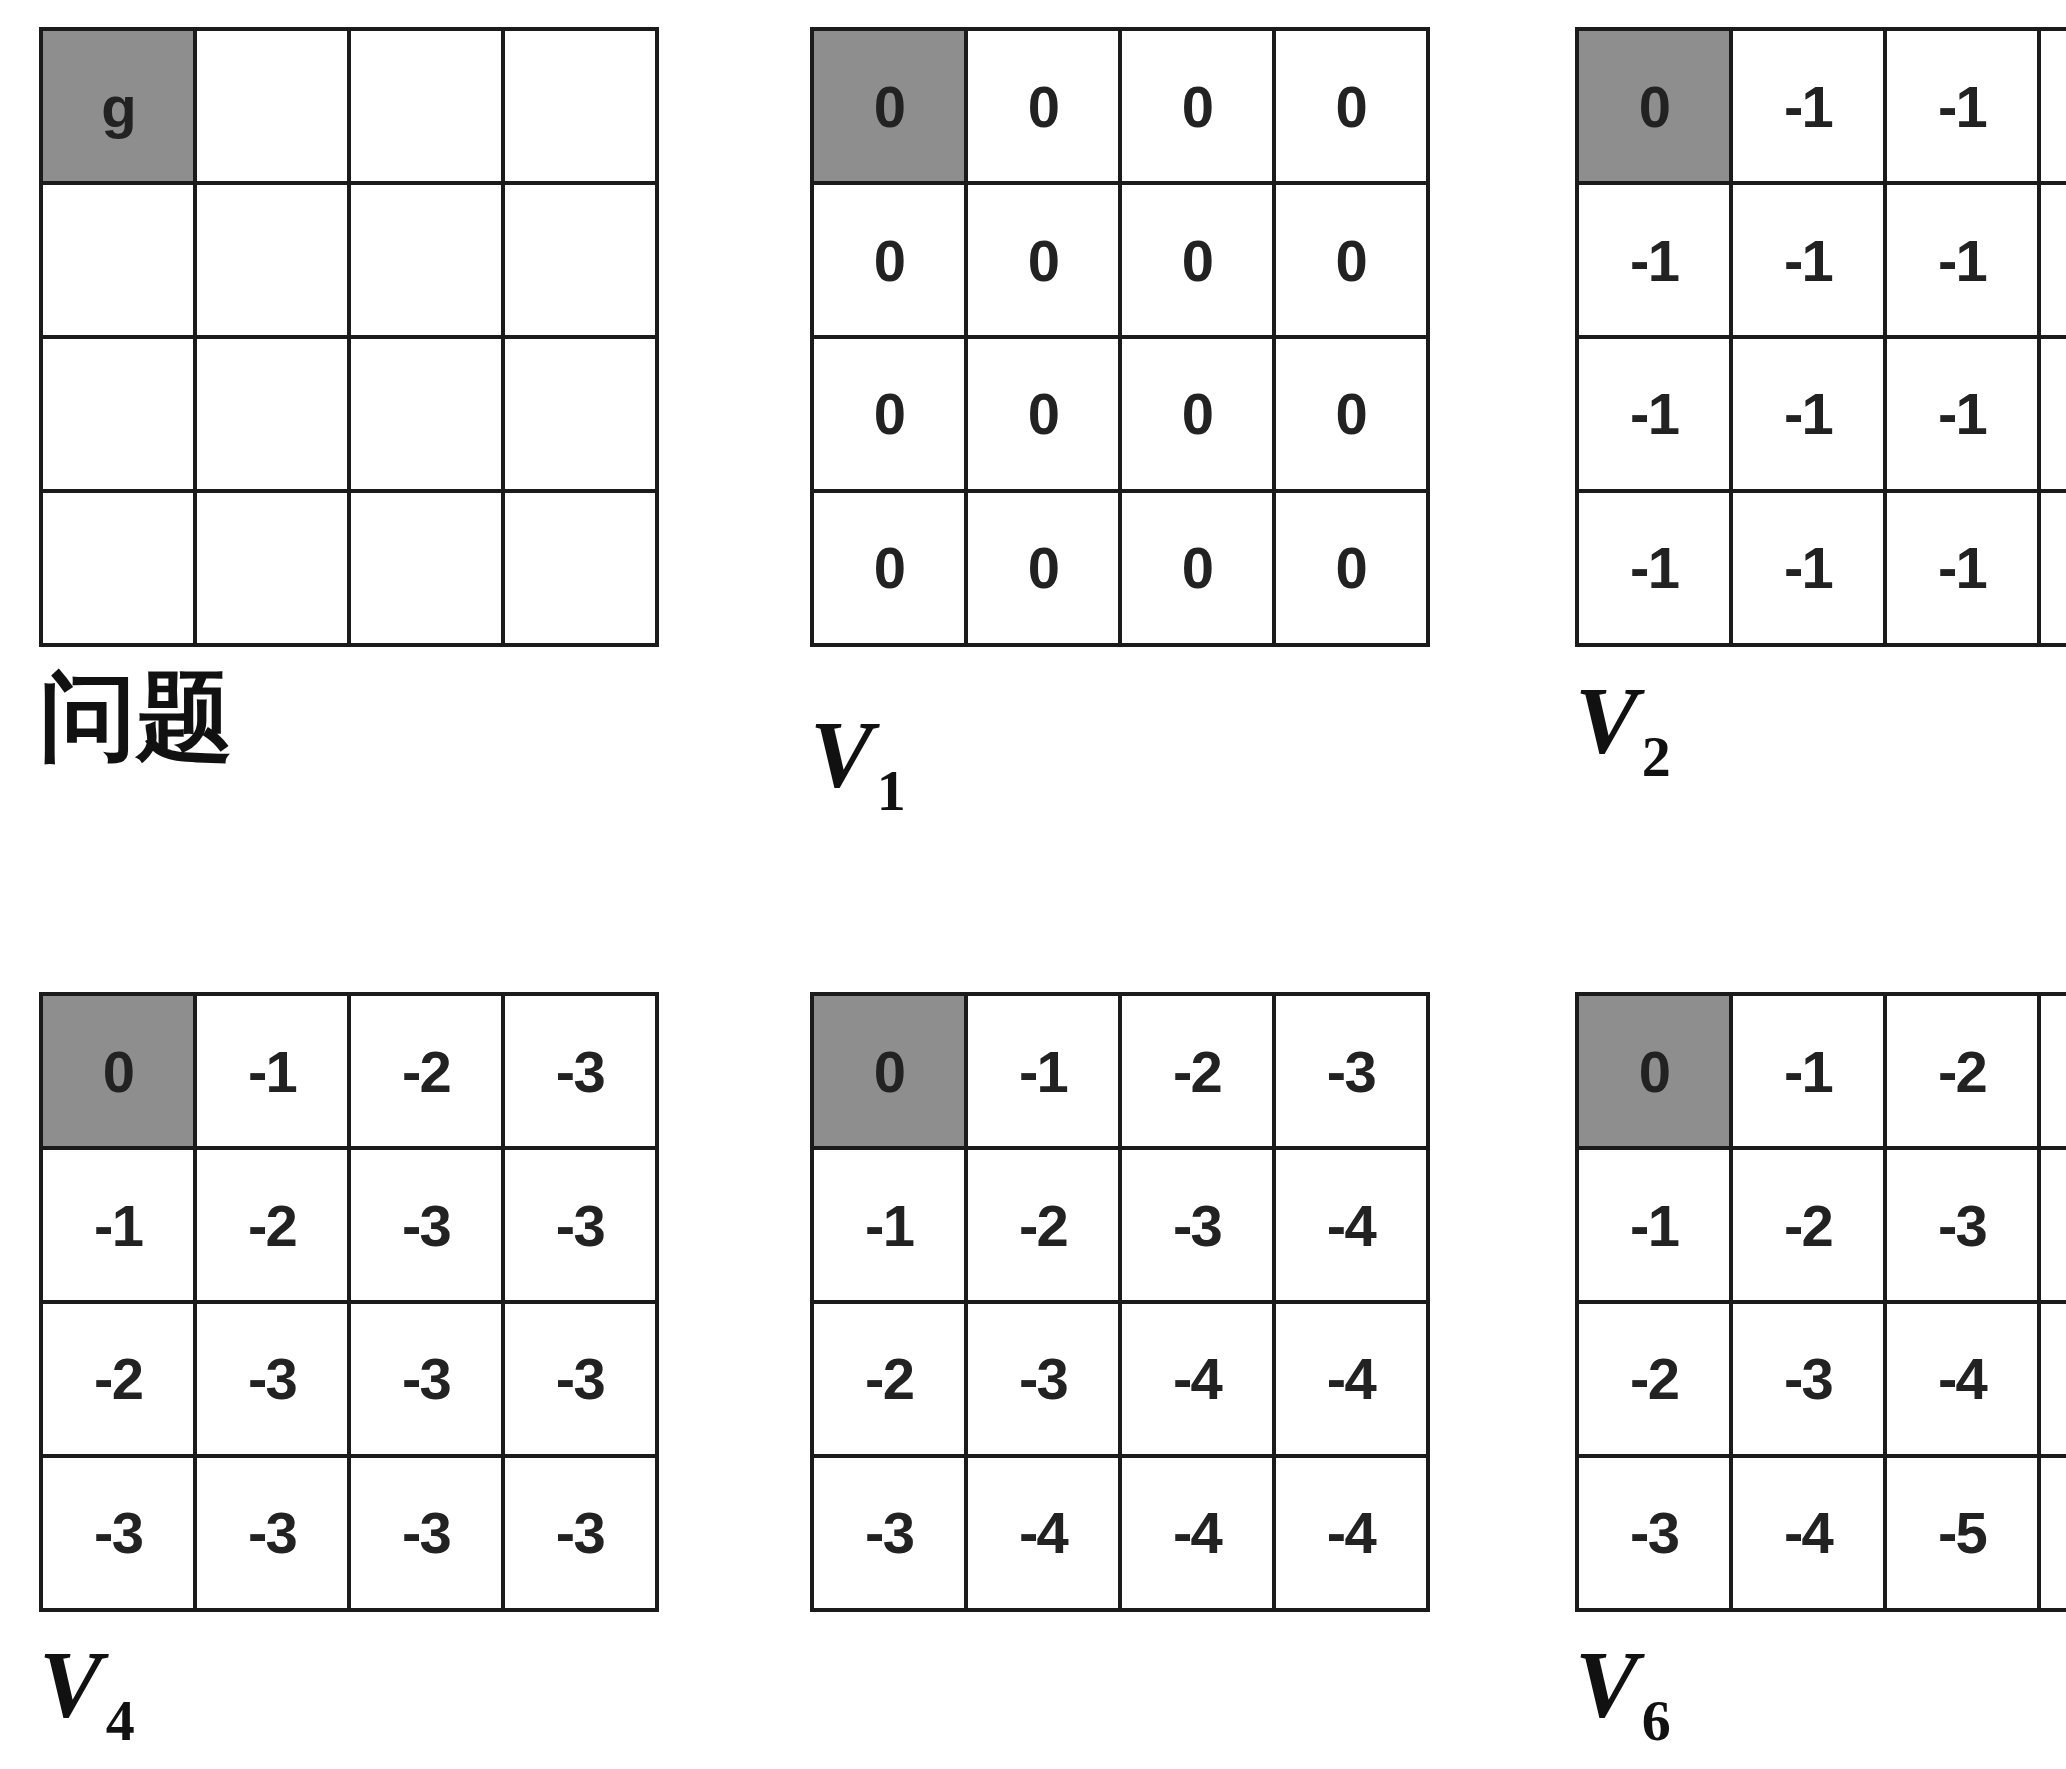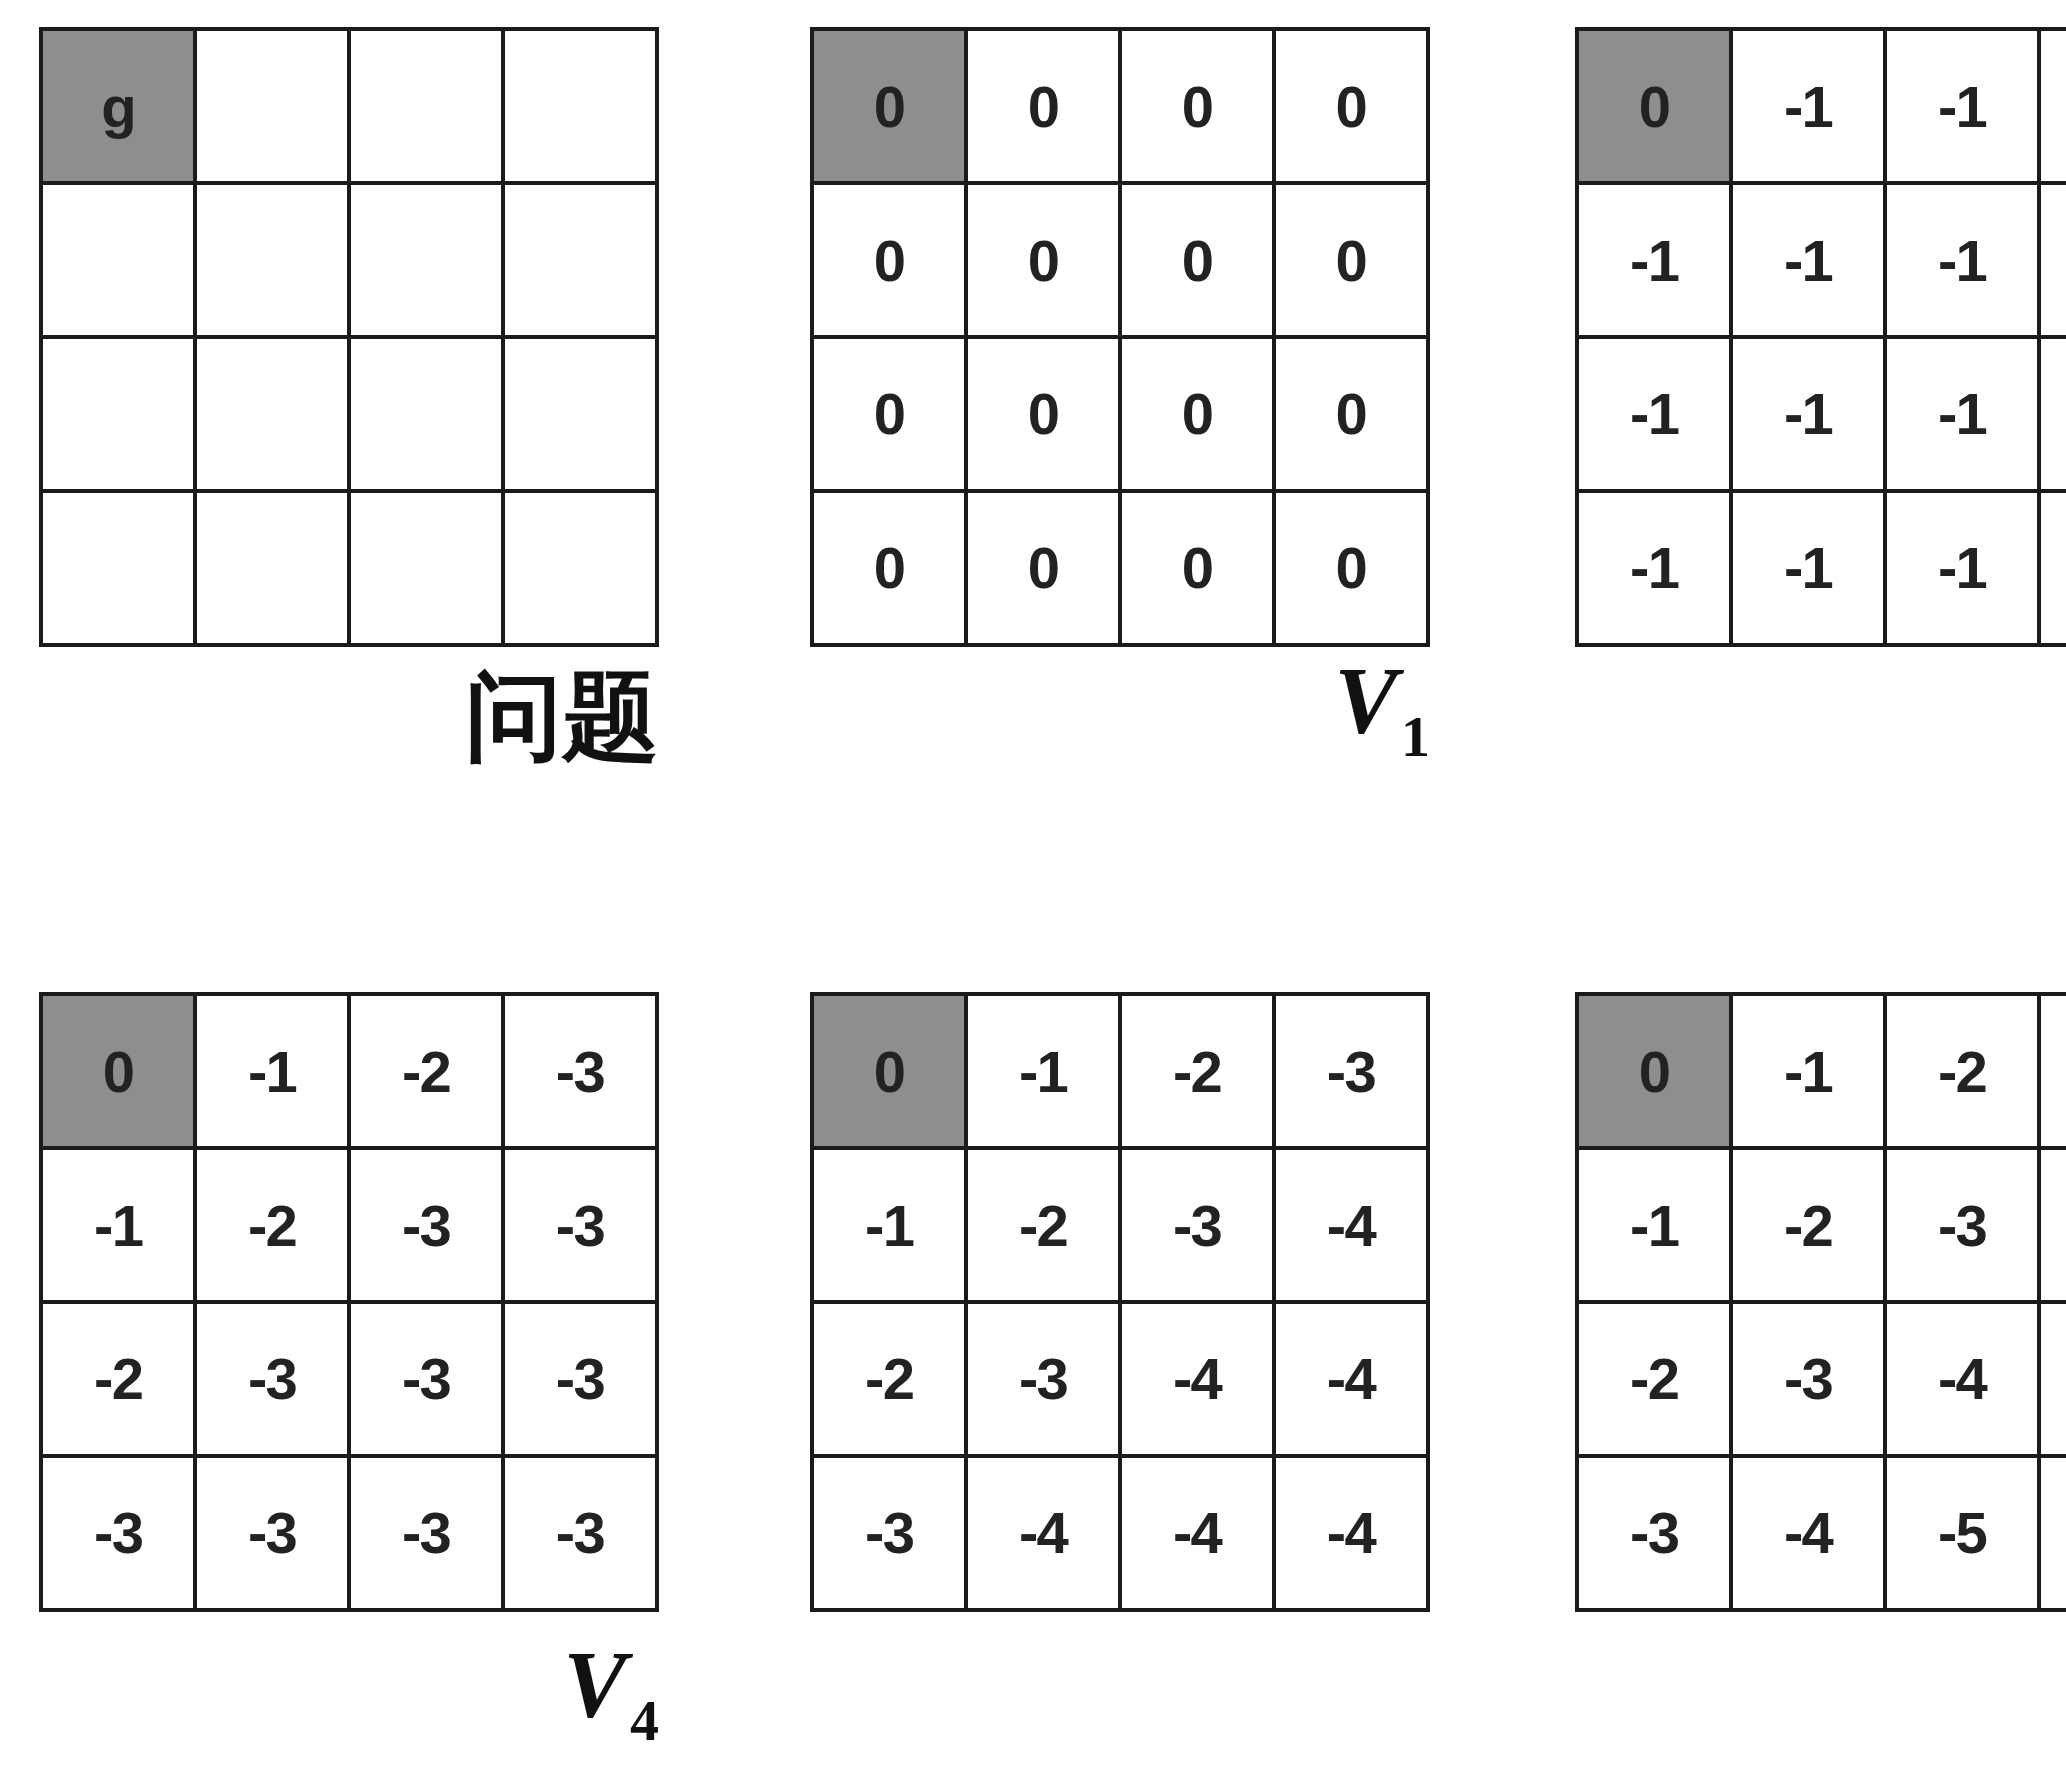--- a/index.html
+++ b/index.html
@@ -37,21 +37,21 @@
     font-size: 58px;
     color: #222222;
     letter-spacing: -1.7px;
   }
   .cell.goal {
     background: #8e8e8e;
   }
   .label {
     position: absolute;
     width: 620px;
-    text-align: right;
+    text-align: left;
     color: #111111;
     white-space: nowrap;
   }
   .label.cjk {
     font-family: "Liberation Serif", serif;
     font-weight: bold;
     font-size: 97px;
     line-height: 1;
   }
   .label.math {
@@ -70,21 +70,21 @@
     margin-left: 3.3px;
   }
   
   .pos-r1c1 { left: 39px;   top: 27px; }
   .pos-r1c2 { left: 810px; top: 27px; }
   .pos-r1c3 { left: 1575px; top: 27px; }
   .pos-r2c1 { left: 39px;   top: 992px; }
   .pos-r2c2 { left: 810px; top: 992px; }
   .pos-r2c3 { left: 1575px; top: 992px; }
   .lbl-r1c1 { left: 39px;   top: 669px; }
-  .lbl-r1c2 { left: 810px; top: 654px; }
+  .lbl-r1c2 { left: 810px; top: 708px; }
   .lbl-r1c3 { left: 1575px; top: 674px; }
   .lbl-r2c1 { left: 39px;   top: 1638px; }
   .lbl-r2c2 { left: 810px; top: 1638px; }
   .lbl-r2c3 { left: 1575px; top: 1638px; }
 </style>
 </head>
 <body>
 
 <div class="canvas">
 

